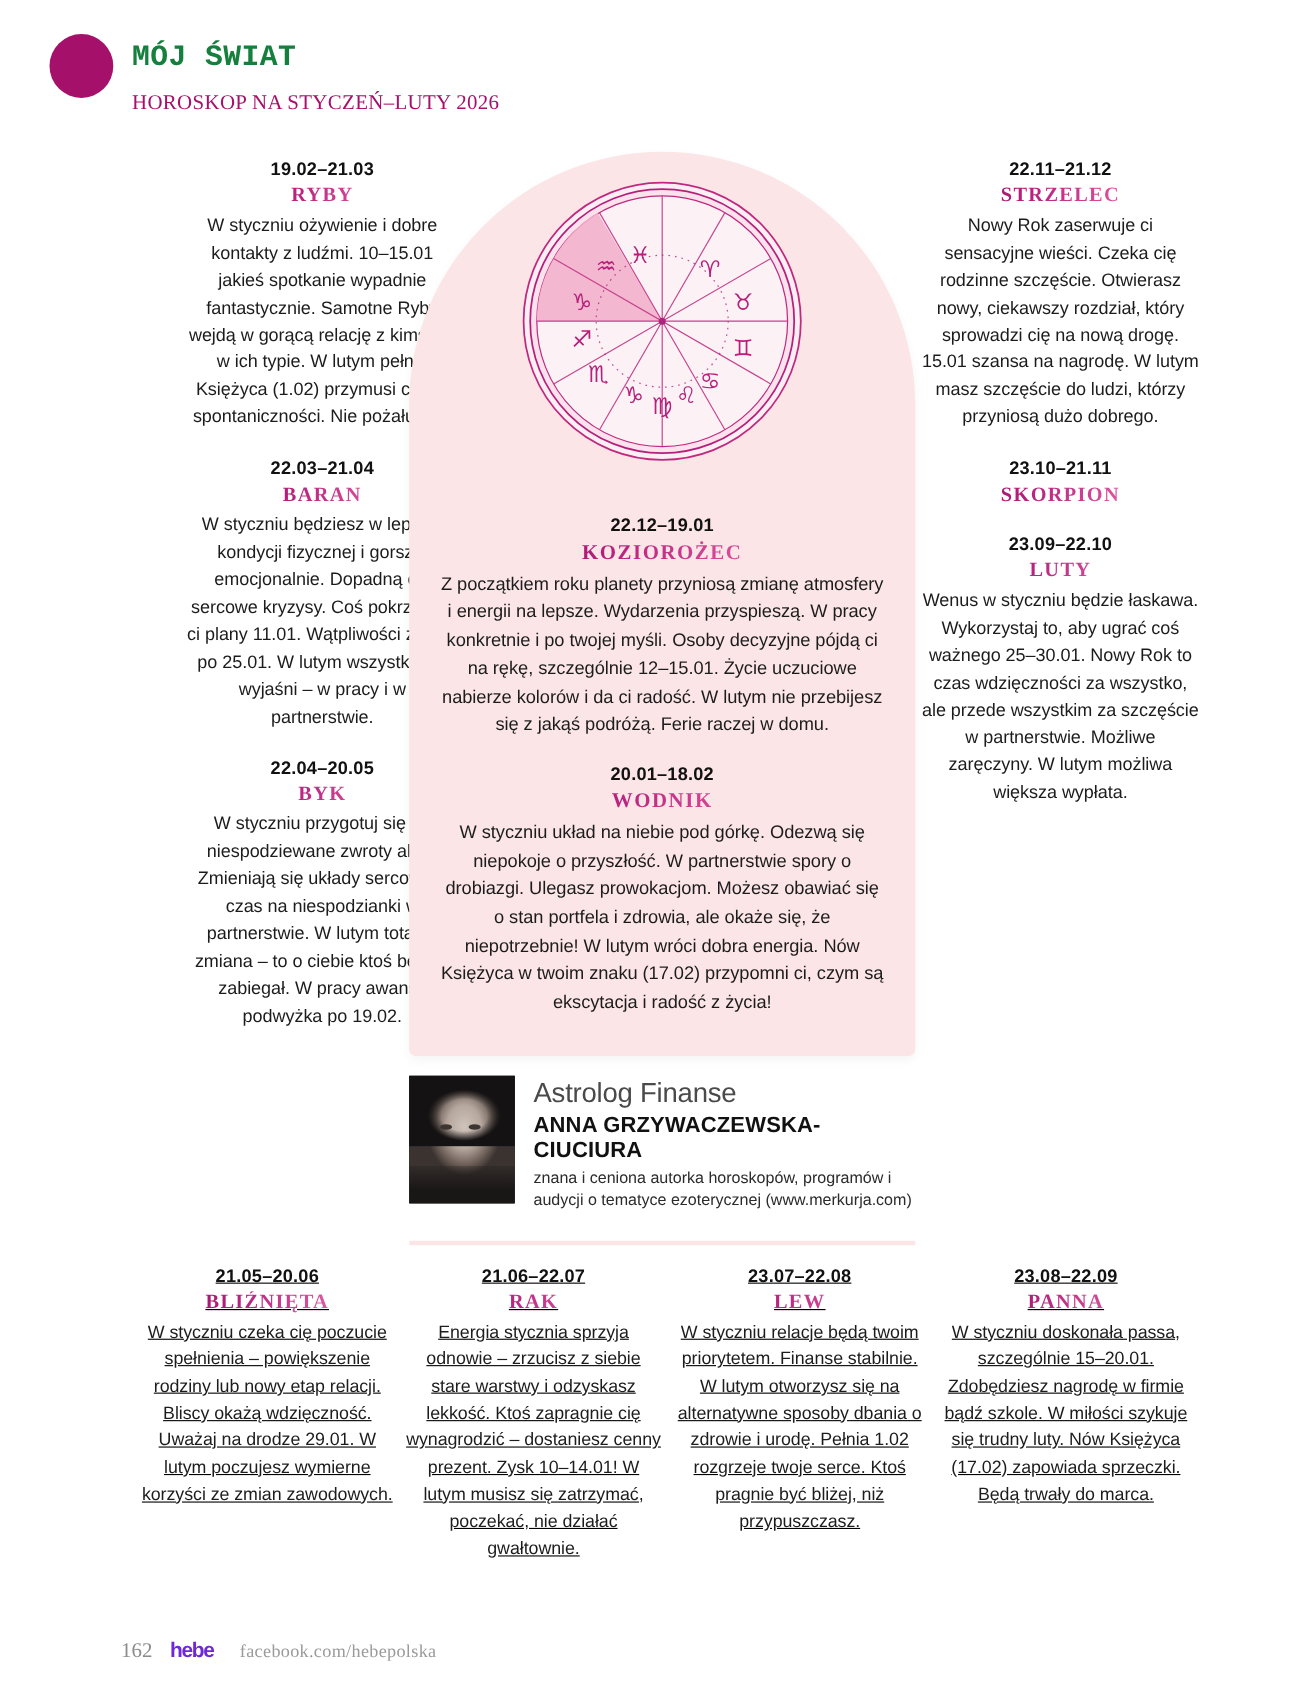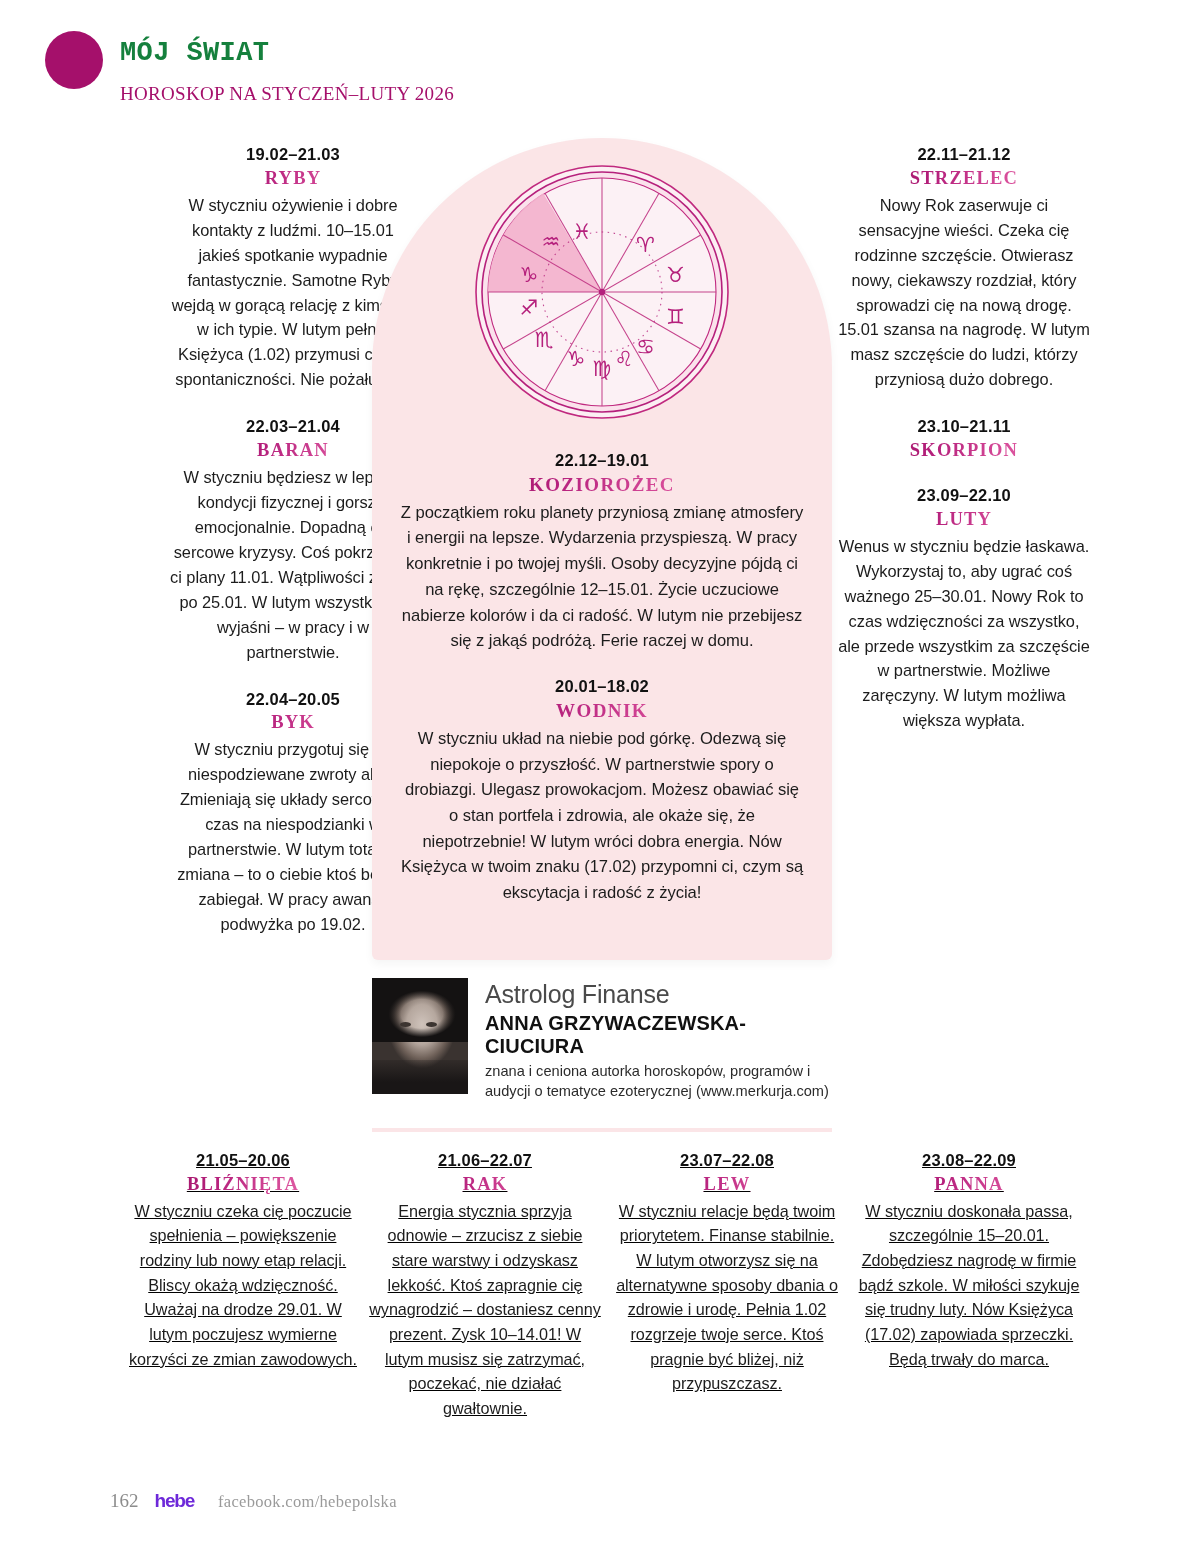--- a/index.html
+++ b/index.html
@@ -101,21 +101,21 @@
   }
   .center-text {
     position: absolute;
     left: 28px; top: 310px;
     width: 404px;
     text-align: center;
   }
   .center-text .sign-dates { font-size: 16.5px; }
   .center-text .sign-name  { font-size: 19px; letter-spacing: 1.4px; }
   .center-text .sign-body  { font-size: 16.6px; line-height: 1.55; }
-  .center-block { margin-bottom: 20px; }
+  .center-block { margin-bottom: 20px; margin-top: 18px; }
 
   
   .bio {
     position: absolute;
     left: 372px; top: 978px;
     width: 460px;
     display: flex;
     gap: 17px;
   }
   .bio-photo {

